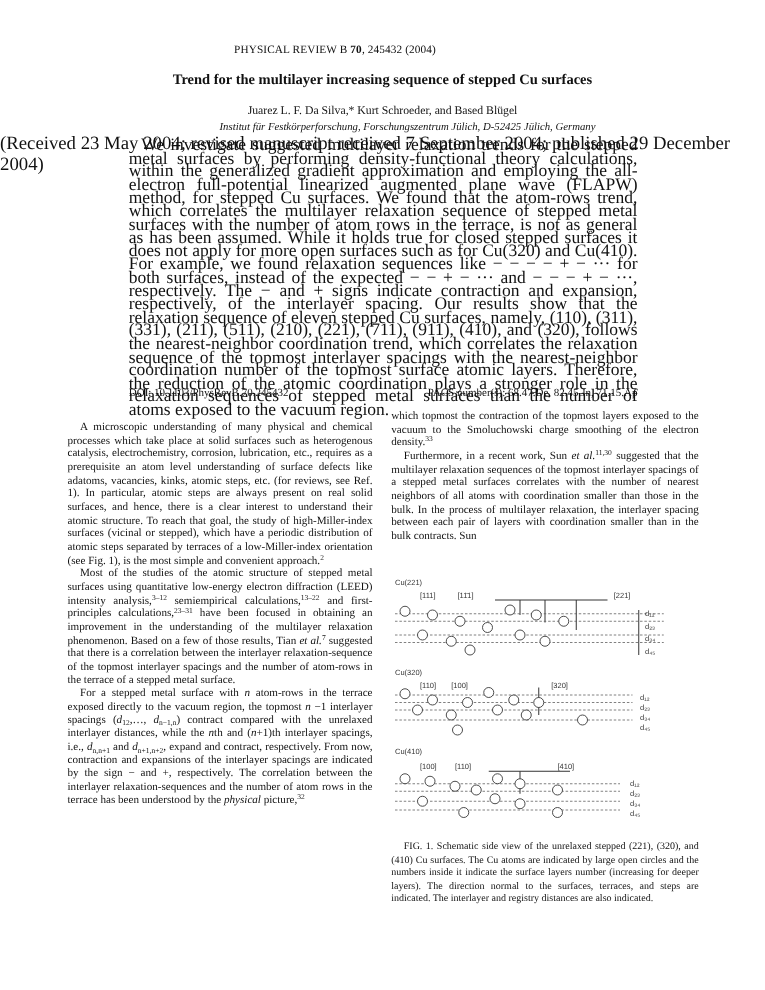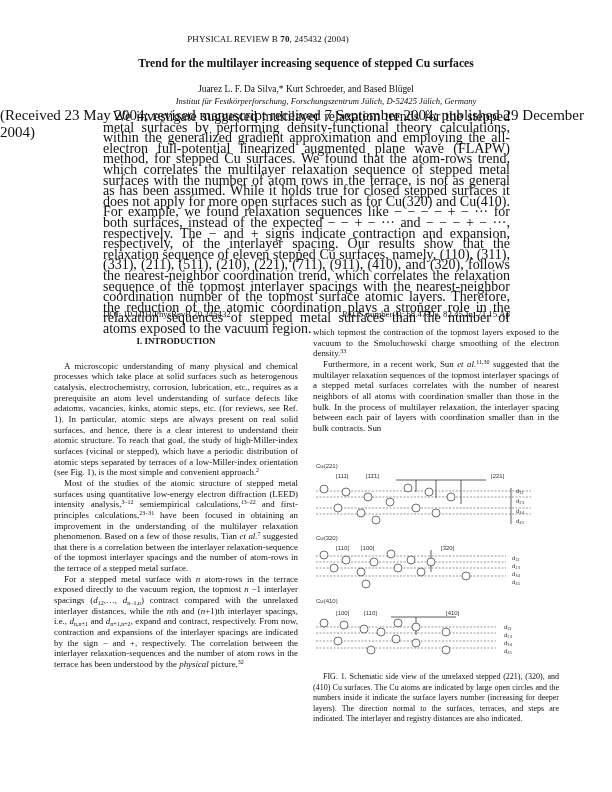--- a/index.html
+++ b/index.html
@@ -39,21 +39,20 @@
 <div class="abs authors">Juarez L. F. Da Silva,* Kurt Schroeder, and Based Blügel</div>
 <div class="abs affil">Institut für Festkörperforschung, Forschungszentrum Jülich, D-52425 Jülich, Germany</div>
 <div class="abs received">(Received 23 May 2004; revised manuscript received 7 September 2004; published 29 December 2004)</div>
 
 <div class="abs abstract">We investigate suggested multilayer relaxation trends for the stepped metal surfaces by performing density-functional theory calculations, within the generalized gradient approximation and employing the all-electron full-potential linearized augmented plane wave (FLAPW) method, for stepped Cu surfaces. We found that the atom-rows trend, which correlates the multilayer relaxation sequence of stepped metal surfaces with the number of atom rows in the terrace, is not as general as has been assumed. While it holds true for closed stepped surfaces it does not apply for more open surfaces such as for Cu(320) and Cu(410). For example, we found relaxation sequences like − − − − + − ··· for both surfaces, instead of the expected − − + − ··· and − − − + − ···, respectively. The − and + signs indicate contraction and expansion, respectively, of the interlayer spacing. Our results show that the relaxation sequence of eleven stepped Cu surfaces, namely, (110), (311), (331), (211), (511), (210), (221), (711), (911), (410), and (320), follows the nearest-neighbor coordination trend, which correlates the relaxation sequence of the topmost interlayer spacings with the nearest-neighbor coordination number of the topmost surface atomic layers. Therefore, the reduction of the atomic coordination plays a stronger role in the relaxation sequences of stepped metal surfaces than the number of atoms exposed to the vacuum region.</div>
 
 <div class="abs doi">DOI: 10.1103/PhysRevB.70.245432</div>
 <div class="abs pacs">PACS number(s): 68.47.De, 82.45.Jn, 71.15.Ap</div>
 
 <div class="abs col colL">
-  <div class="sec">I. INTRODUCTION</div>
   <p><span>A microscopic understanding of many physical and chemical processes which take place at solid surfaces such as heterogenous catalysis, electrochemistry, corrosion, lubrication, etc., requires as a prerequisite an atom level understanding of surface defects like adatoms, vacancies, kinks, atomic steps, etc. (for reviews, see Ref. 1). In particular, atomic steps are always present on real solid surfaces, and hence, there is a clear interest to understand their atomic structure. To reach that goal, the study of high-Miller-index surfaces (vicinal or stepped), which have a periodic distribution of atomic steps separated by terraces of a low-Miller-index orientation (see Fig. 1), is the most simple and convenient approach.</span><sup>2</sup></p>
   <p><span>Most of the studies of the atomic structure of stepped metal surfaces using quantitative low-energy electron diffraction (LEED) intensity analysis,</span><sup>3–12</sup><span> semiempirical calculations,</span><sup>13–22</sup><span> and first-principles calculations,</span><sup>23–31</sup><span> have been focused in obtaining an improvement in the understanding of the multilayer relaxation phenomenon. Based on a few of those results, Tian </span><i>et al.</i><sup>7</sup><span> suggested that there is a correlation between the interlayer relaxation-sequence of the topmost interlayer spacings and the number of atom-rows in the terrace of a stepped metal surface.</span></p>
   <p><span>For a stepped metal surface with </span><i>n</i><span> atom-rows in the terrace exposed directly to the vacuum region, the topmost </span><i>n</i><span> −1 interlayer spacings (</span><i>d</i><sub>12</sub><span>,…, </span><i>d</i><sub>n−1,n</sub><span>) contract compared with the unrelaxed interlayer distances, while the </span><i>n</i><span>th and (</span><i>n</i><span>+1)th interlayer spacings, i.e., </span><i>d</i><sub>n,n+1</sub><span> and </span><i>d</i><sub>n+1,n+2</sub><span>, expand and contract, respectively. From now, contraction and expansions of the interlayer spacings are indicated by the sign − and +, respectively. The correlation between the interlayer relaxation-sequences and the number of atom rows in the terrace has been understood by the </span><i>physical</i><span> picture,</span><sup>32</sup></p>
 </div>
 
 <div class="abs col colR">
   <p class="noind"><span>which topmost the contraction of the topmost layers exposed to the vacuum to the Smoluchowski charge smoothing of the electron density.</span><sup>33</sup></p>
   <p><span>Furthermore, in a recent work, Sun </span><i>et al.</i><sup>11,30</sup><span> suggested that the multilayer relaxation sequences of the topmost interlayer spacings of a stepped metal surfaces correlates with the number of nearest neighbors of all atoms with coordination smaller than those in the bulk. In the process of multilayer relaxation, the interlayer spacing between each pair of layers with coordination smaller than in the bulk contracts. Sun</span></p>
 </div>
 

